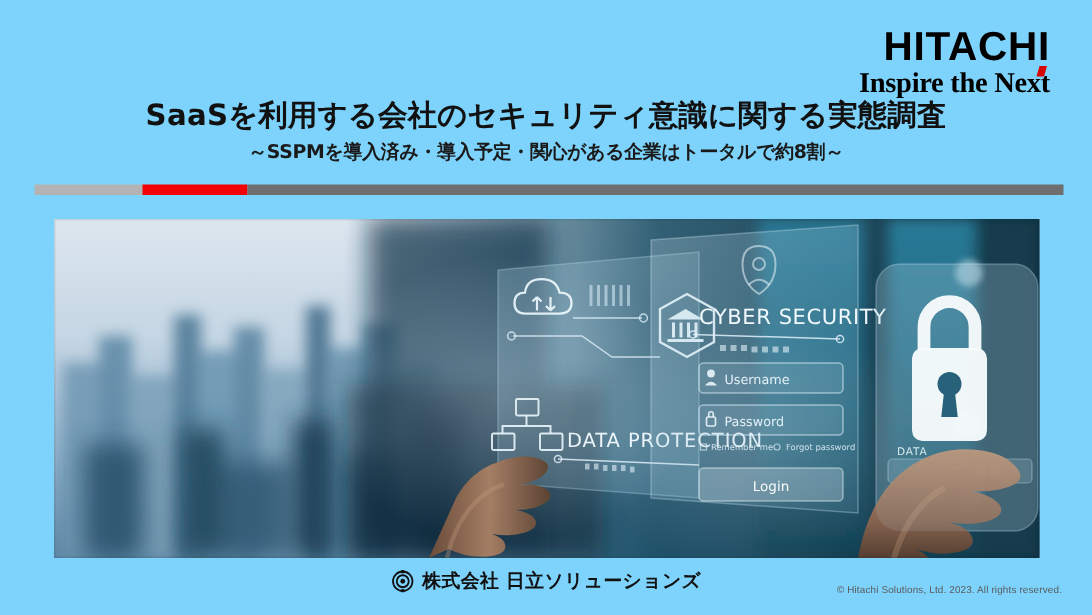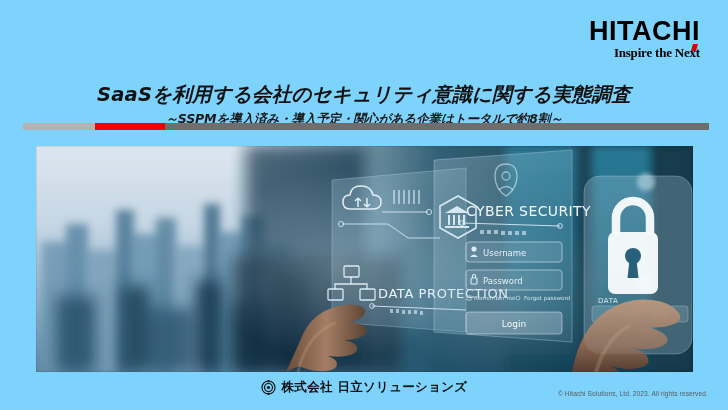--- a/index.html
+++ b/index.html
@@ -18,31 +18,31 @@
     text-align:right; line-height:1;
   }
   .hitachi-wordmark{
     font-family:"Liberation Sans","DejaVu Sans",sans-serif;
     font-weight:bold; font-size:27px; letter-spacing:0.5px;
     color:#000; display:block;
   }
   .hitachi-tagline{
     position:relative;
     font-family:"Liberation Serif","DejaVu Serif",serif;
-    font-weight:bold; font-size:13px; color:#000;
+    font-weight:bold; font-size:19px; color:#000;
     display:block; margin-top:1px; letter-spacing:-0.2px;
   }
   .tagline-accent{
     position:absolute; right:3px; top:-2px;
     width:5px;height:7px;background:#d60000;
     transform:skewX(-16deg);
   }
 
   
-  .title-block{position:absolute;left:0;top:84px;width:728px;text-align:center;font-style:italic;}
+  .title-block{position:absolute;left:0;top:66px;width:728px;text-align:center;}
   .main-title{
     font-family:"DejaVu Sans","Liberation Sans",sans-serif;
     font-weight:bold; font-size:19.5px; color:#111;
     letter-spacing:0.2px; line-height:1.15; margin:0;
     white-space:nowrap;
   }
   .sub-title{
     font-family:"DejaVu Sans","Liberation Sans",sans-serif;
     font-weight:bold; font-size:12.6px; color:#1a1a1a;
     letter-spacing:-0.2px; margin:5px 0 0 0; white-space:nowrap;

